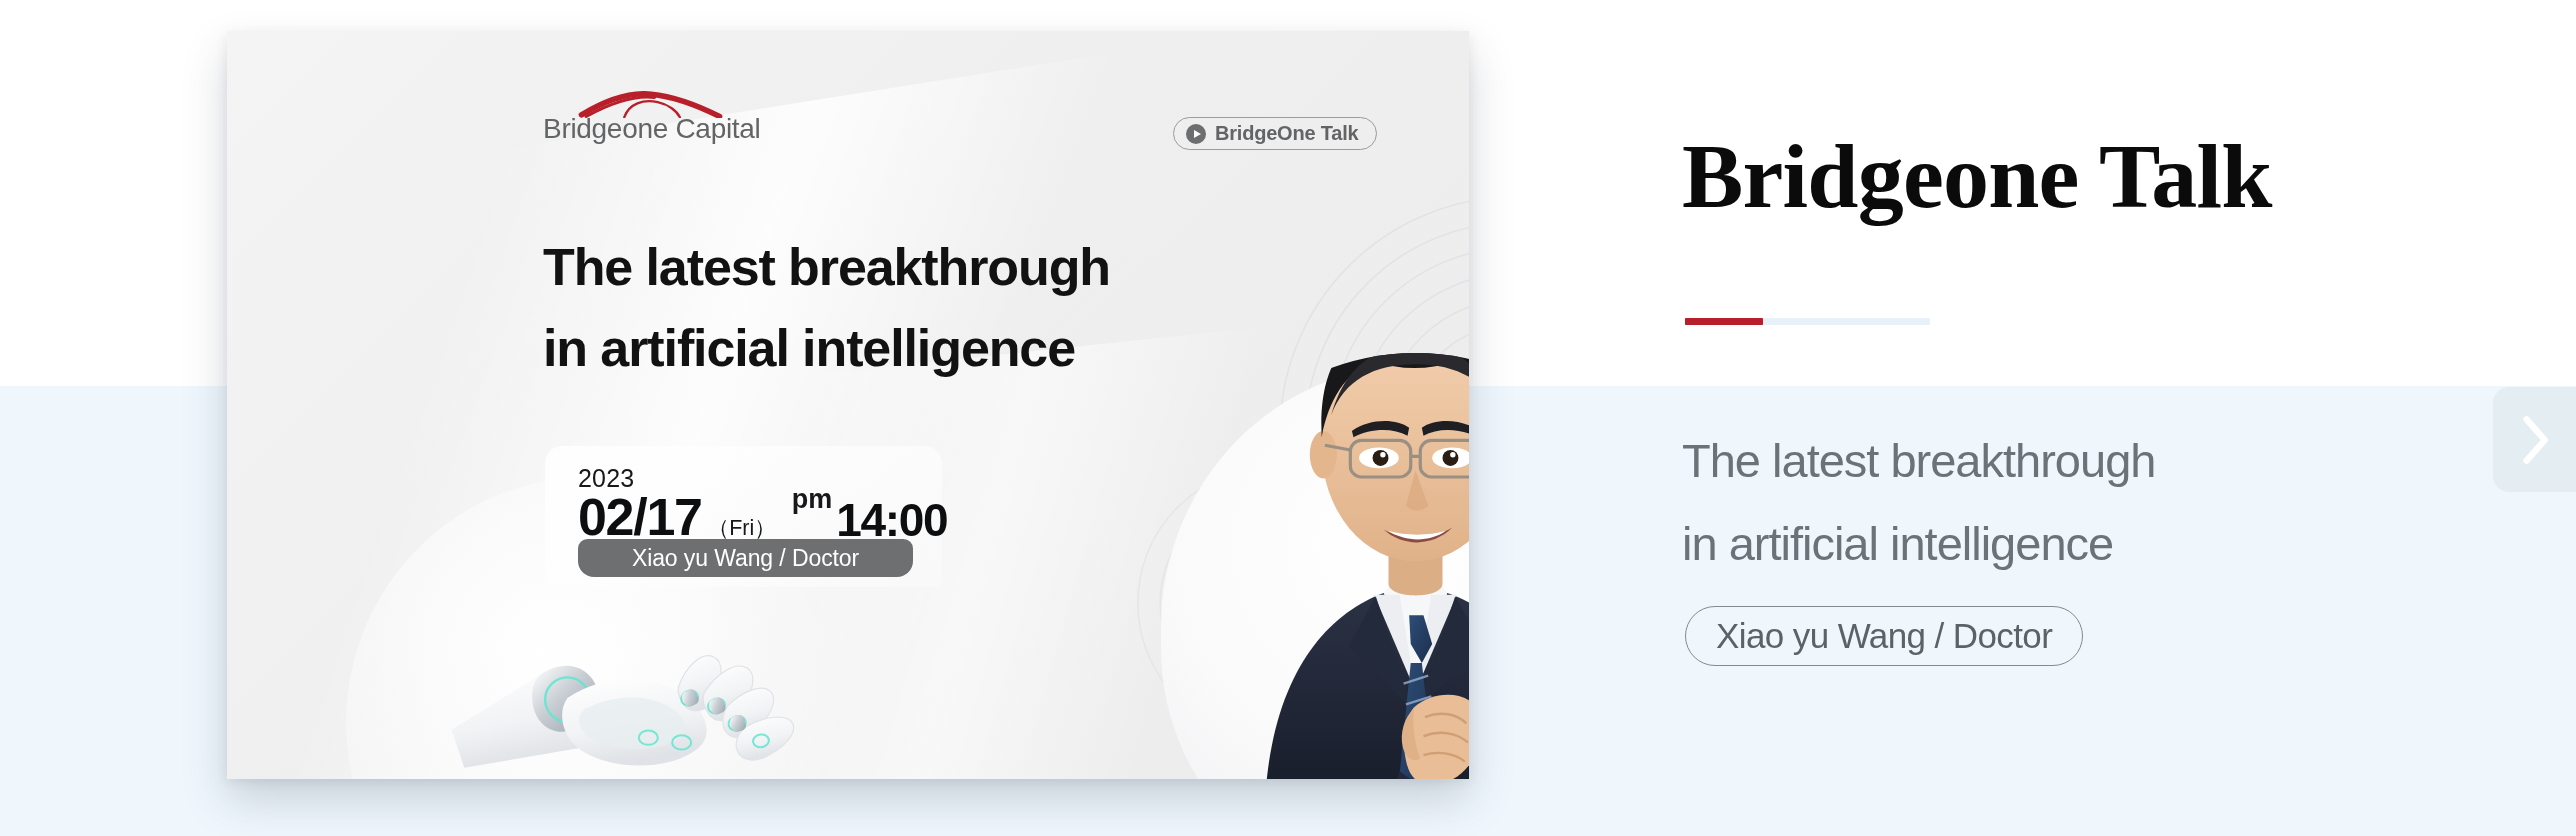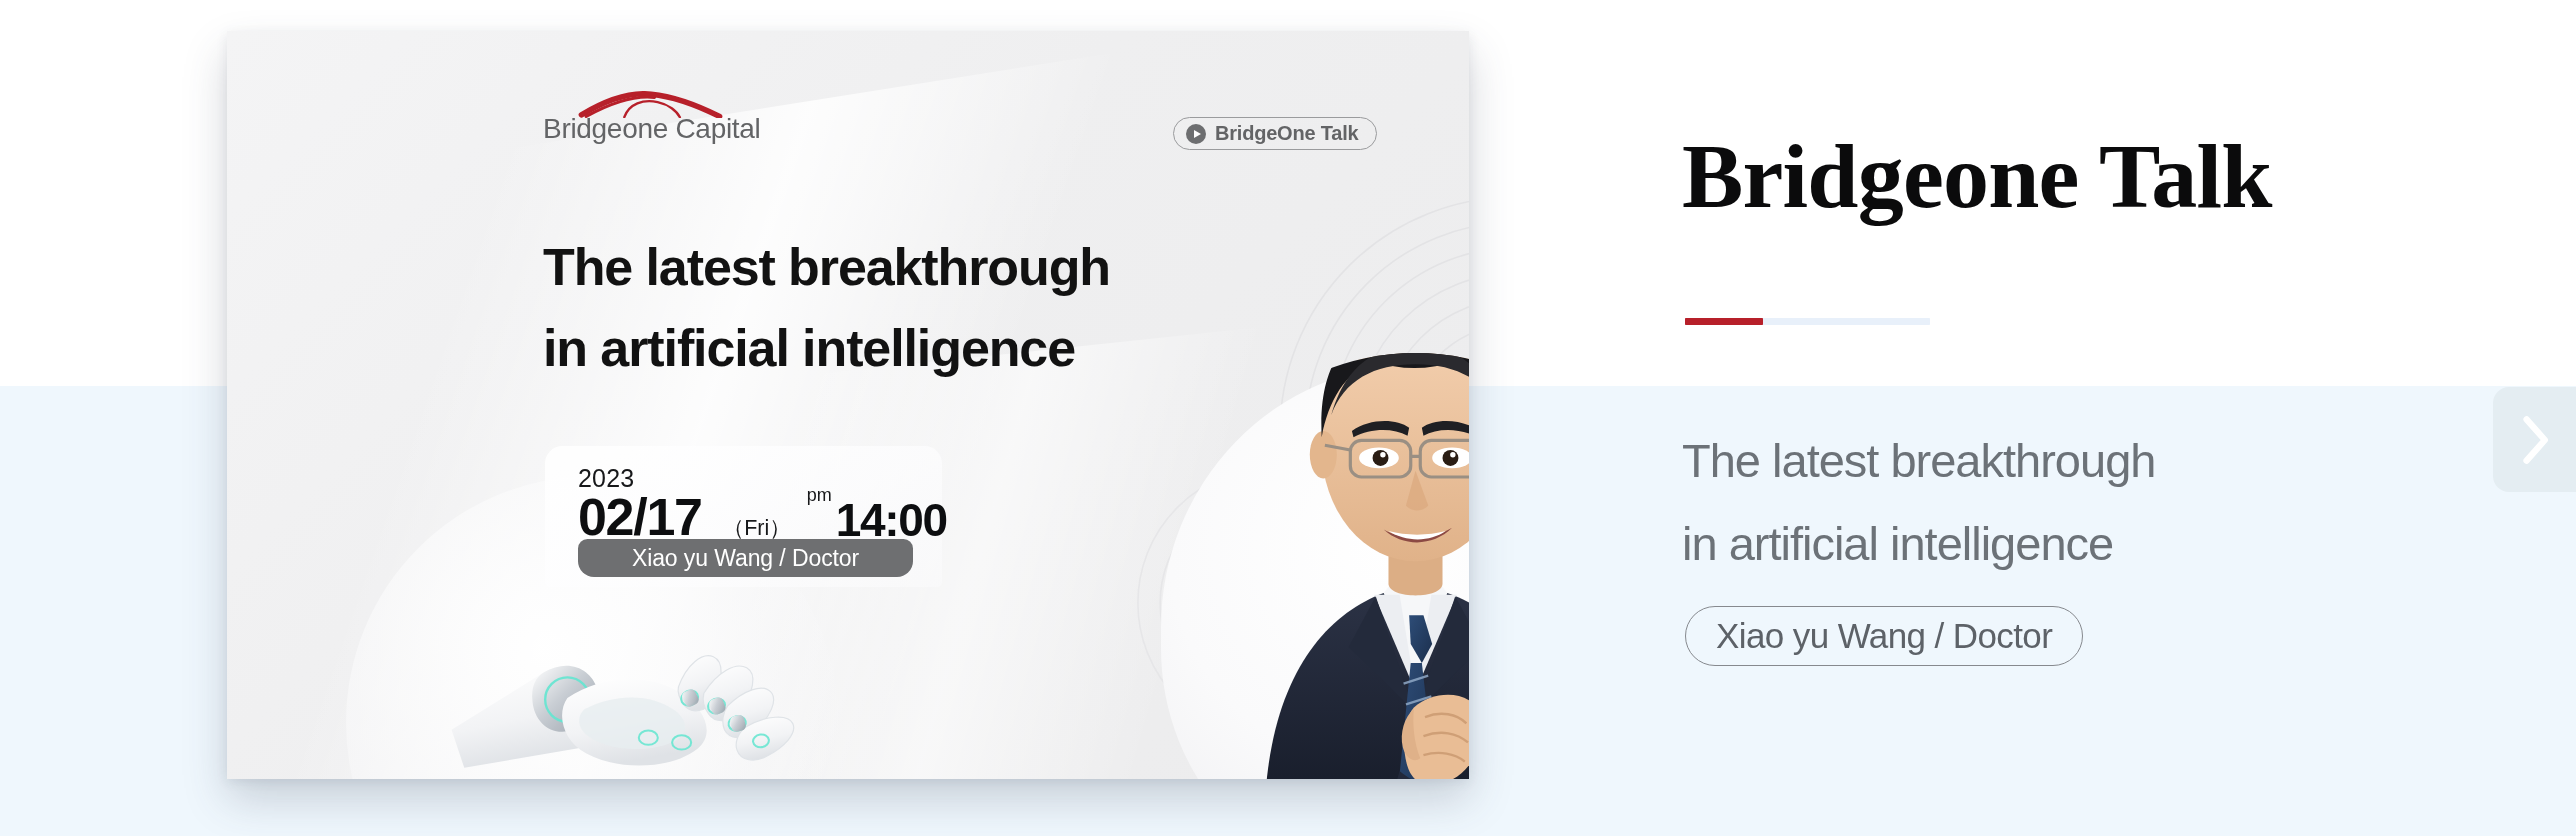--- a/index.html
+++ b/index.html
@@ -162,35 +162,35 @@
     font-size: 52px;
     font-weight: 700;
     letter-spacing: -1.3px;
     color: #0d0e10;
     line-height: 1;
   }
   .date-dow {
     font-size: 21.5px;
     font-weight: 400;
     color: #17181a;
-    margin-left: 21px;
+    margin-left: 6px;
     line-height: 1;
     position: relative;
     top: -4px;
     text-align: center;
   }
   .time-wrap {
     display: flex;
     align-items: flex-start;
     margin-left: 16px;
     line-height: 1;
   }
   .time-meridiem {
-    font-size: 18px;
-    font-weight: 400;
+    font-size: 27px;
+    font-weight: 700;
     color: #17181a;
     line-height: 1;
     position: relative;
     top: -11px;
   }
   .time-main {
     font-size: 46px;
     font-weight: 700;
     letter-spacing: -1.3px;
     color: #0d0e10;

